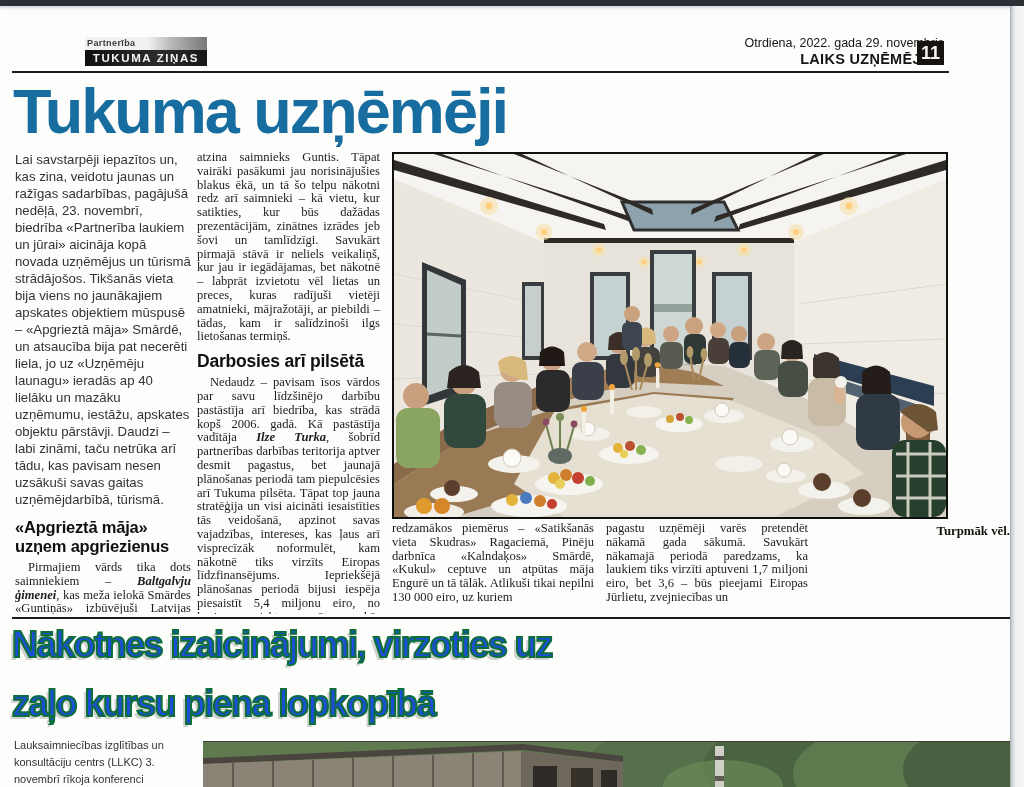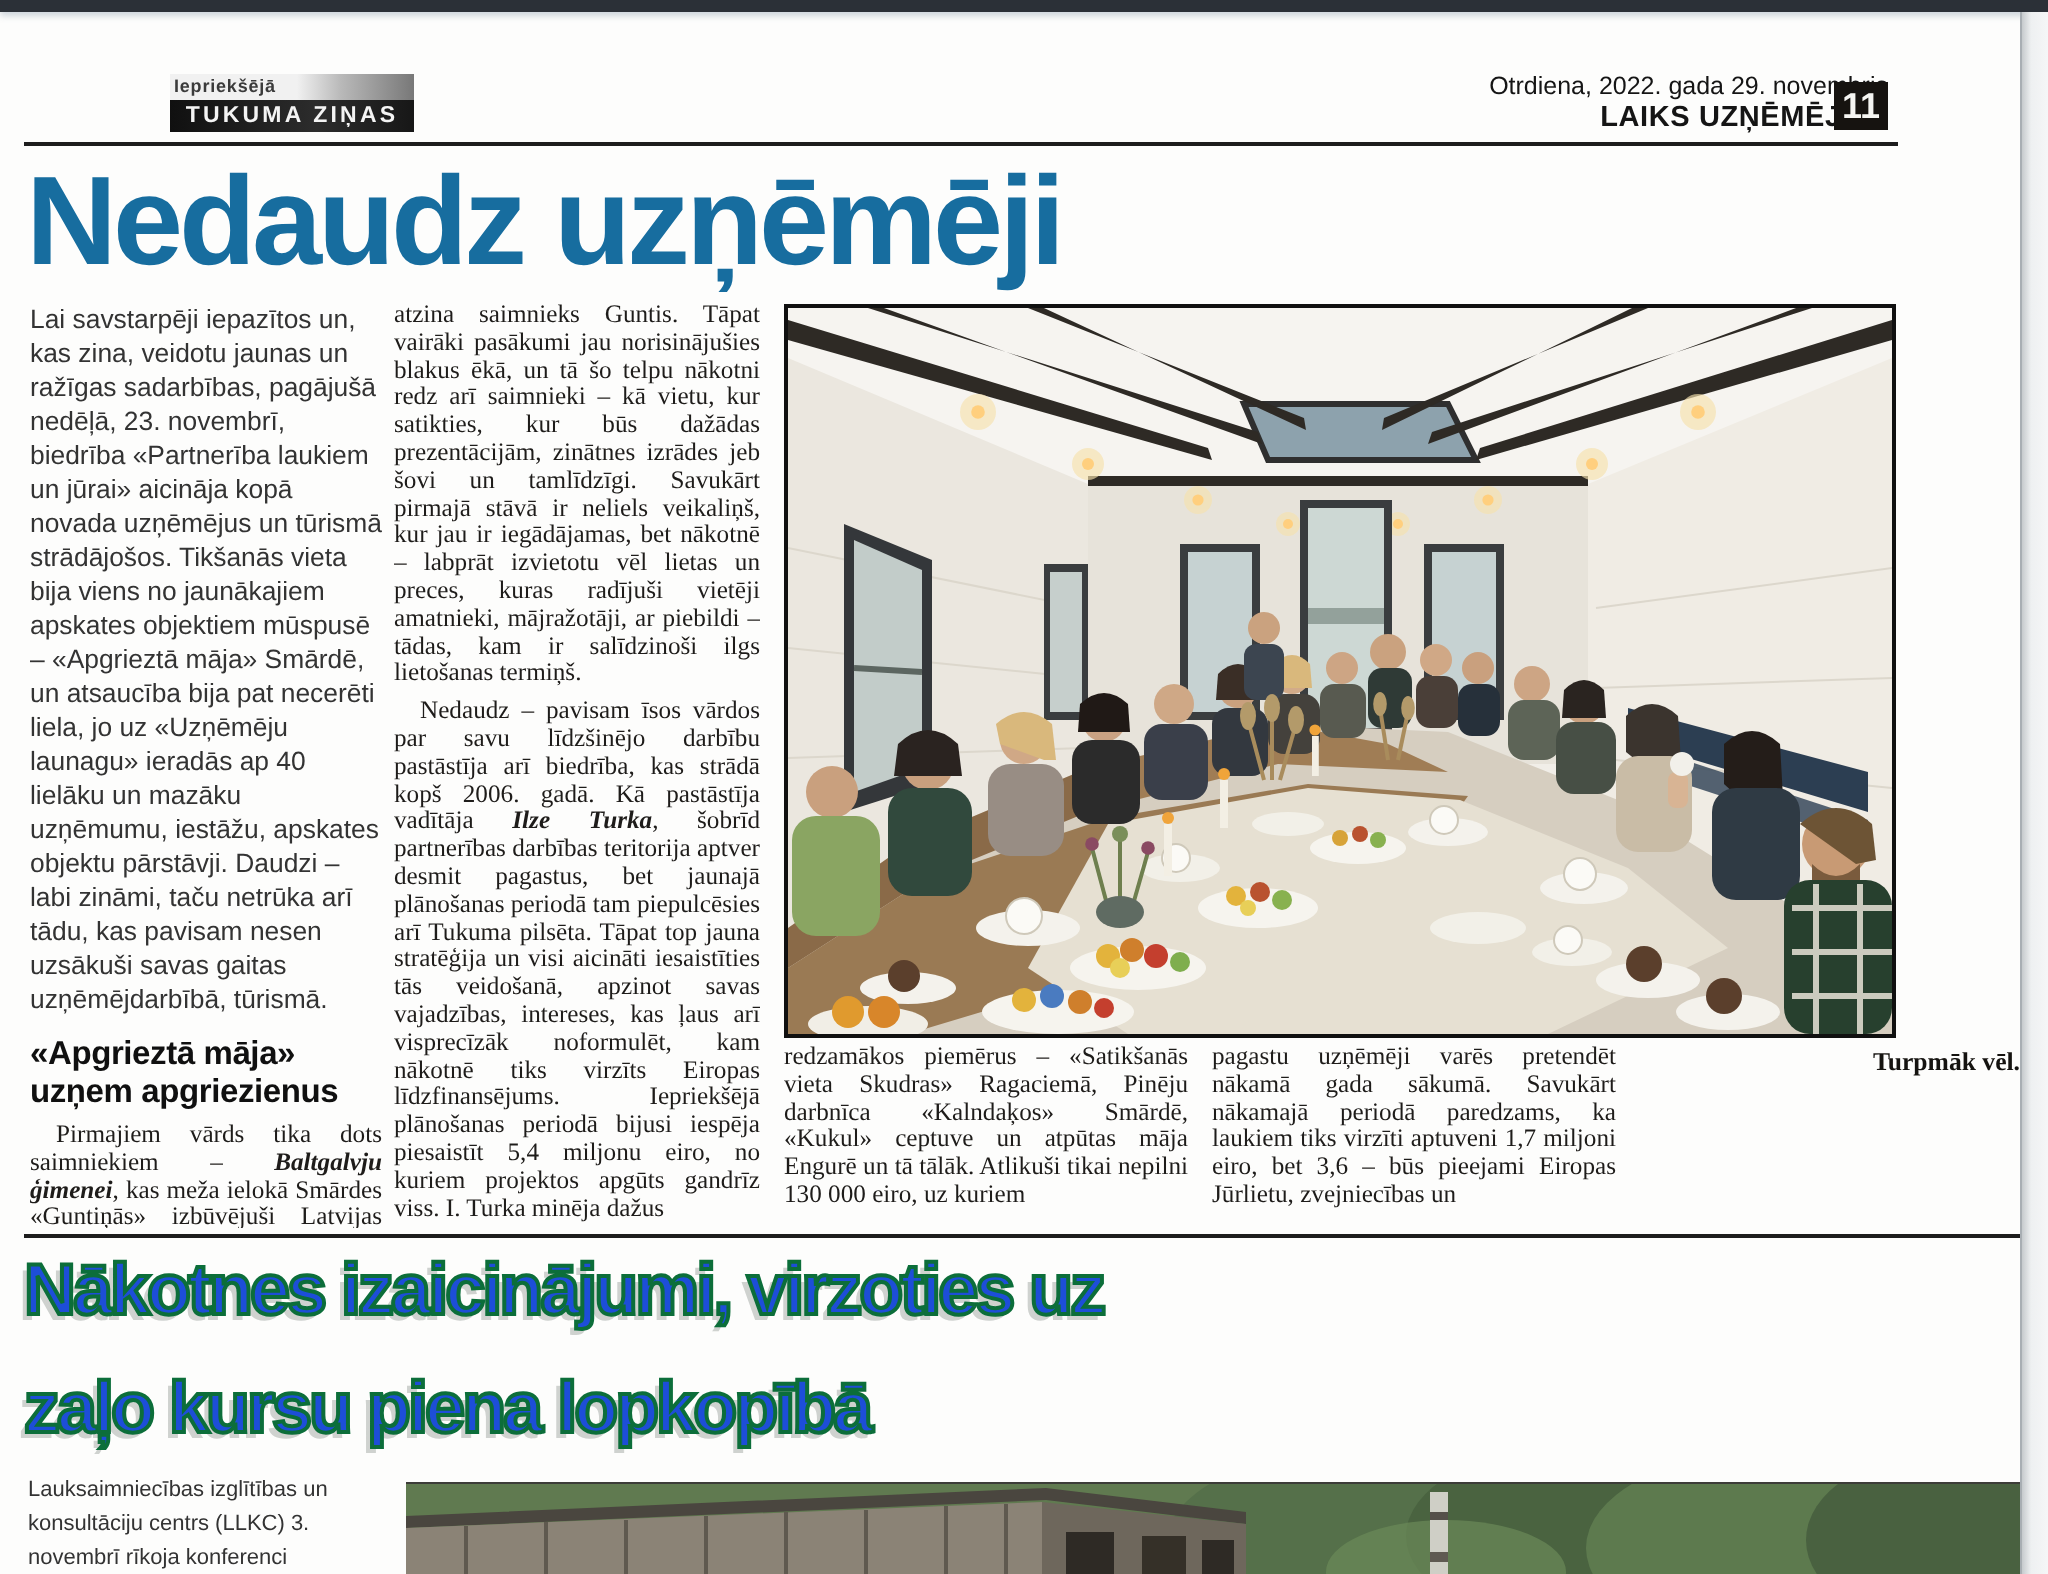--- a/index.html
+++ b/index.html
@@ -52,43 +52,44 @@
 </style>
 </head>
 <body>
 
 <div class="page">
 
   <div class="abs top-strip"></div>
   <div class="abs right-strip"></div>
 
   <div class="abs logo-wrap">
-    <div class="logo-top">Iepriekšējā</div>
+    <div class="logo-top">Partnerība</div>
     <div class="logo-bar">TUKUMA ZIŅAS</div>
   </div>
   <div class="abs hdr-right">
     <div class="hdr-date">Otrdiena, 2022. gada 29. novembris</div>
     <div class="hdr-section">LAIKS UZŅĒMĒJAM</div>
   </div>
   <div class="abs pg-box">11</div>
   <div class="abs hdr-rule"></div>
 
-  <div class="abs headline1">Nedaudz uzņēmēji</div>
+  <div class="abs headline1">Tukuma uzņēmēji</div>
 
   <div class="col" style="left:15px;top:151px;width:176px;height:463px;overflow:hidden;">
     <div class="sans-body">Lai savstarpēji iepazītos un, kas zina, veidotu jaunas un ražīgas sadarbības, pagājušā nedēļā, 23. novembrī, biedrība «Partnerība laukiem un jūrai» aicināja kopā novada uzņēmējus un tūrismā strādājošos. Tikšanās vieta bija viens no jaunākajiem apskates objektiem mūspusē – «Apgrieztā māja» Smārdē, un atsaucība bija pat necerēti liela, jo uz «Uzņēmēju launagu» ieradās ap 40 lielāku un mazāku uzņēmumu, iestāžu, apskates objektu pārstāvji. Daudzi – labi zināmi, taču netrūka arī tādu, kas pavisam nesen uzsākuši savas gaitas uzņēmējdarbībā, tūrismā.</div>
     <div class="subhead" style="margin-top:10px;">
       <div>«Apgrieztā māja»</div>
       <div>uzņem apgriezienus</div>
     </div>
     <div class="serif-body indent" style="margin-top:5px;"><span>Pirmajiem vārds tika dots saimniekiem – </span><span class="b">Baltgalvju ģimenei</span><span>, kas meža ielokā Smārdes «Guntiņās» izbūvējuši Latvijas mērogiem pavisam unikālu objektu – «Apgriezto māju». Tā tika īstenota kā LEADER projekts, un, lai arī ,āja atvērta vien pāris nedēļas, apmeklētāju atsaucība bijusi necerēti liela, –</span></div>
   </div>
 
   <div class="col" style="left:197px;top:151px;width:183px;height:463px;overflow:hidden;">
     <div class="serif-body">atzina saimnieks Guntis. Tāpat vairāki pasākumi jau norisinājušies blakus ēkā, un tā šo telpu nākotni redz arī saimnieki – kā vietu, kur satikties, kur būs dažādas prezentācijām, zinātnes izrādes jeb šovi un tamlīdzīgi. Savukārt pirmajā stāvā ir neliels veikaliņš, kur jau ir iegādājamas, bet nākotnē – labprāt izvietotu vēl lietas un preces, kuras radījuši vietēji amatnieki, mājražotāji, ar piebildi – tādas, kam ir salīdzinoši ilgs lietošanas termiņš.</div>
+    <div class="subhead" style="margin-top:8px;font-size:17.5px;">Darbosies arī pilsētā</div>
     <div class="serif-body indent" style="margin-top:5px;"><span>Nedaudz – pavisam īsos vārdos par savu līdzšinējo darbību pastāstīja arī biedrība, kas strādā kopš 2006. gadā. Kā pastāstīja vadītāja </span><span class="b">Ilze Turka</span><span>, šobrīd partnerības darbības teritorija aptver desmit pagastus, bet jaunajā plānošanas periodā tam piepulcēsies arī Tukuma pilsēta. Tāpat top jauna stratēģija un visi aicināti iesaistīties tās veidošanā, apzinot savas vajadzības, intereses, kas ļaus arī visprecīzāk noformulēt, kam nākotnē tiks virzīts Eiropas līdzfinansējums. Iepriekšējā plānošanas periodā bijusi iespēja piesaistīt 5,4 miljonu eiro, no kuriem projektos apgūts gandrīz viss. I. Turka minēja dažus</span></div>
   </div>
 
   <div class="abs photo1">
     <svg width="552" height="363" viewBox="0 0 552 363">
 
       <rect x="0" y="0" width="552" height="363" fill="#f1eee8"></rect>
       <polygon points="0,0 552,0 552,120 420,95 276,88 130,95 0,120" fill="#f6f4f0"></polygon>
       <rect x="150" y="88" width="250" height="140" fill="#e7e3da"></rect>
       <polygon points="0,25 150,88 150,260 0,330" fill="#ebe7df"></polygon>

